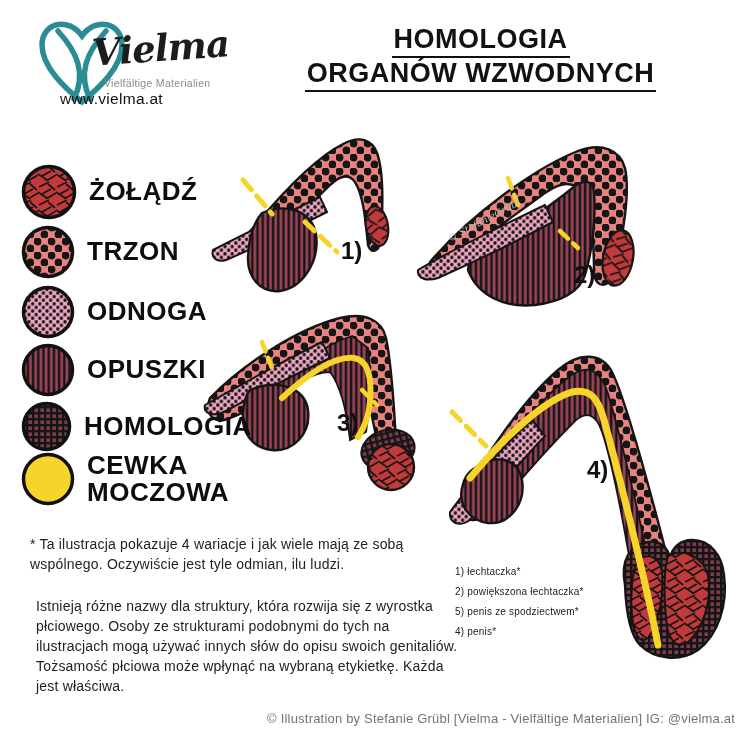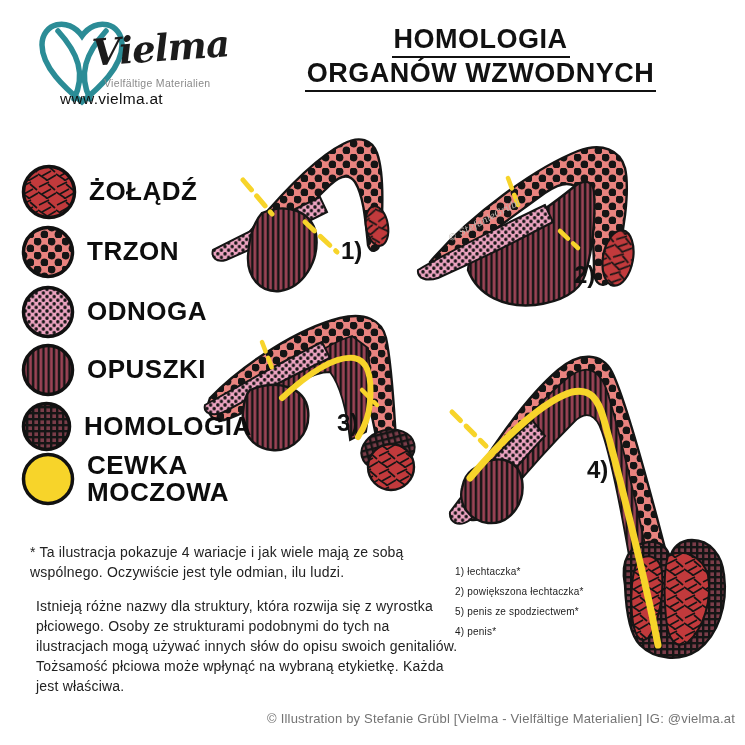--- a/index.html
+++ b/index.html
@@ -22,21 +22,21 @@
   .lg-row{position:absolute;left:20px;display:flex;align-items:center;gap:11px;}
   .lg-label{font-size:26px;font-weight:800;color:#0d0d0d;letter-spacing:.5px;line-height:1.05;}
   .lg-label.wrap{width:180px;}
   .sw{display:block;}
 
   
   .fig-num{font-size:24px;font-weight:600;color:#111;}
 
   
   .note{color:#222;font-size:14px;line-height:1.42;letter-spacing:.2px;}
-  .p1{left:30px;top:535px;width:408px;margin-top:8px;}
+  .p1{left:30px;top:535px;width:408px;}
   .p2{left:30px;top:597px;width:428px;margin-left:6px;}
 
   
   .vlist{left:455px;top:566px;width:280px;}
   .vlist .li{font-size:10px;color:#1c1c1c;margin-bottom:9px;letter-spacing:.2px;}
 
   
   .credit{left:12px;right:10px;top:711px;text-align:right;font-size:13px;color:#737373;letter-spacing:.2px;}
 
   svg{display:block;}

